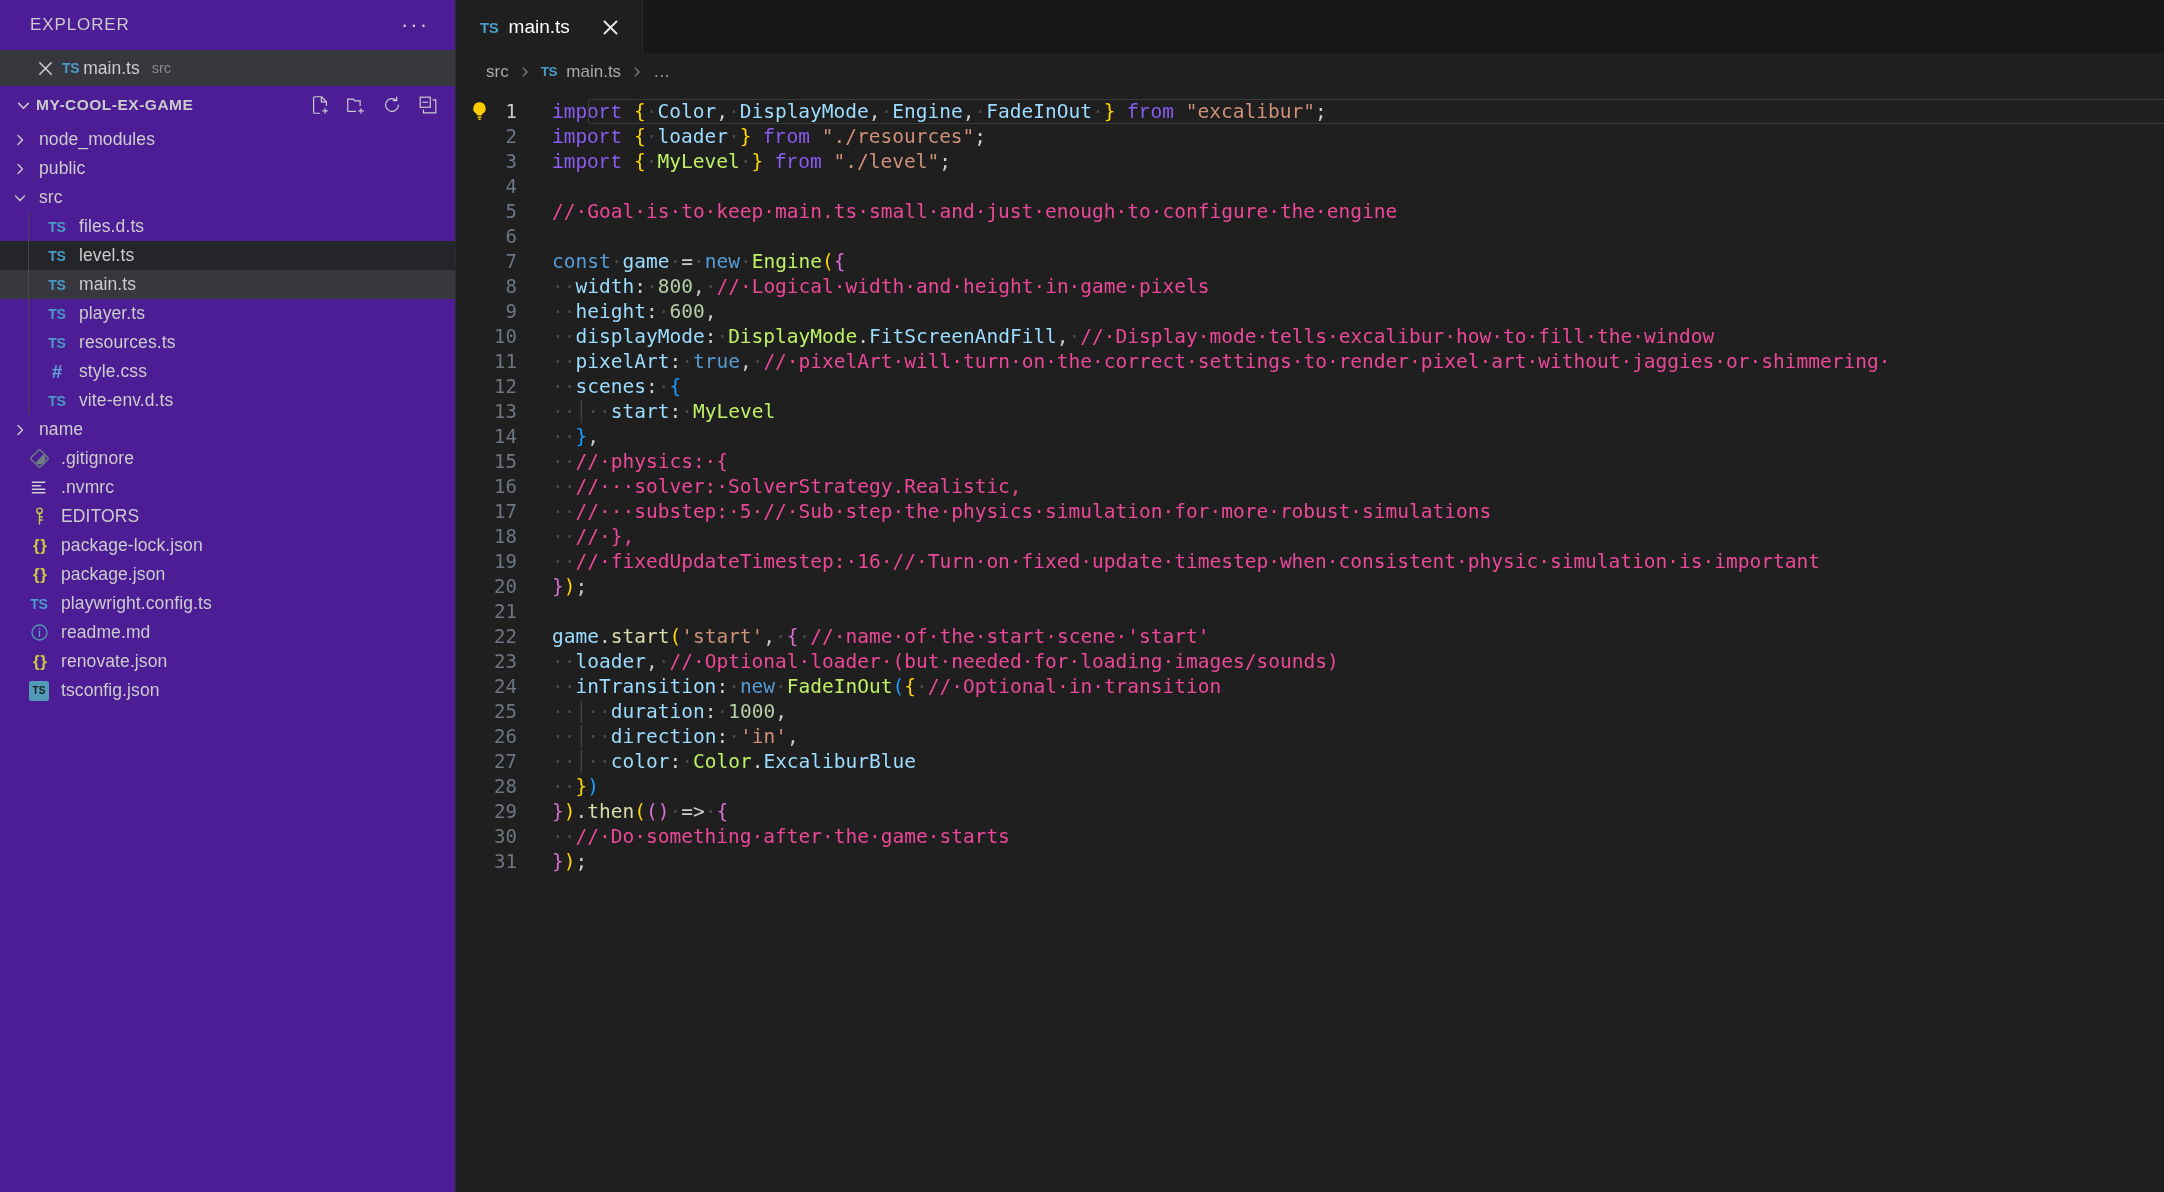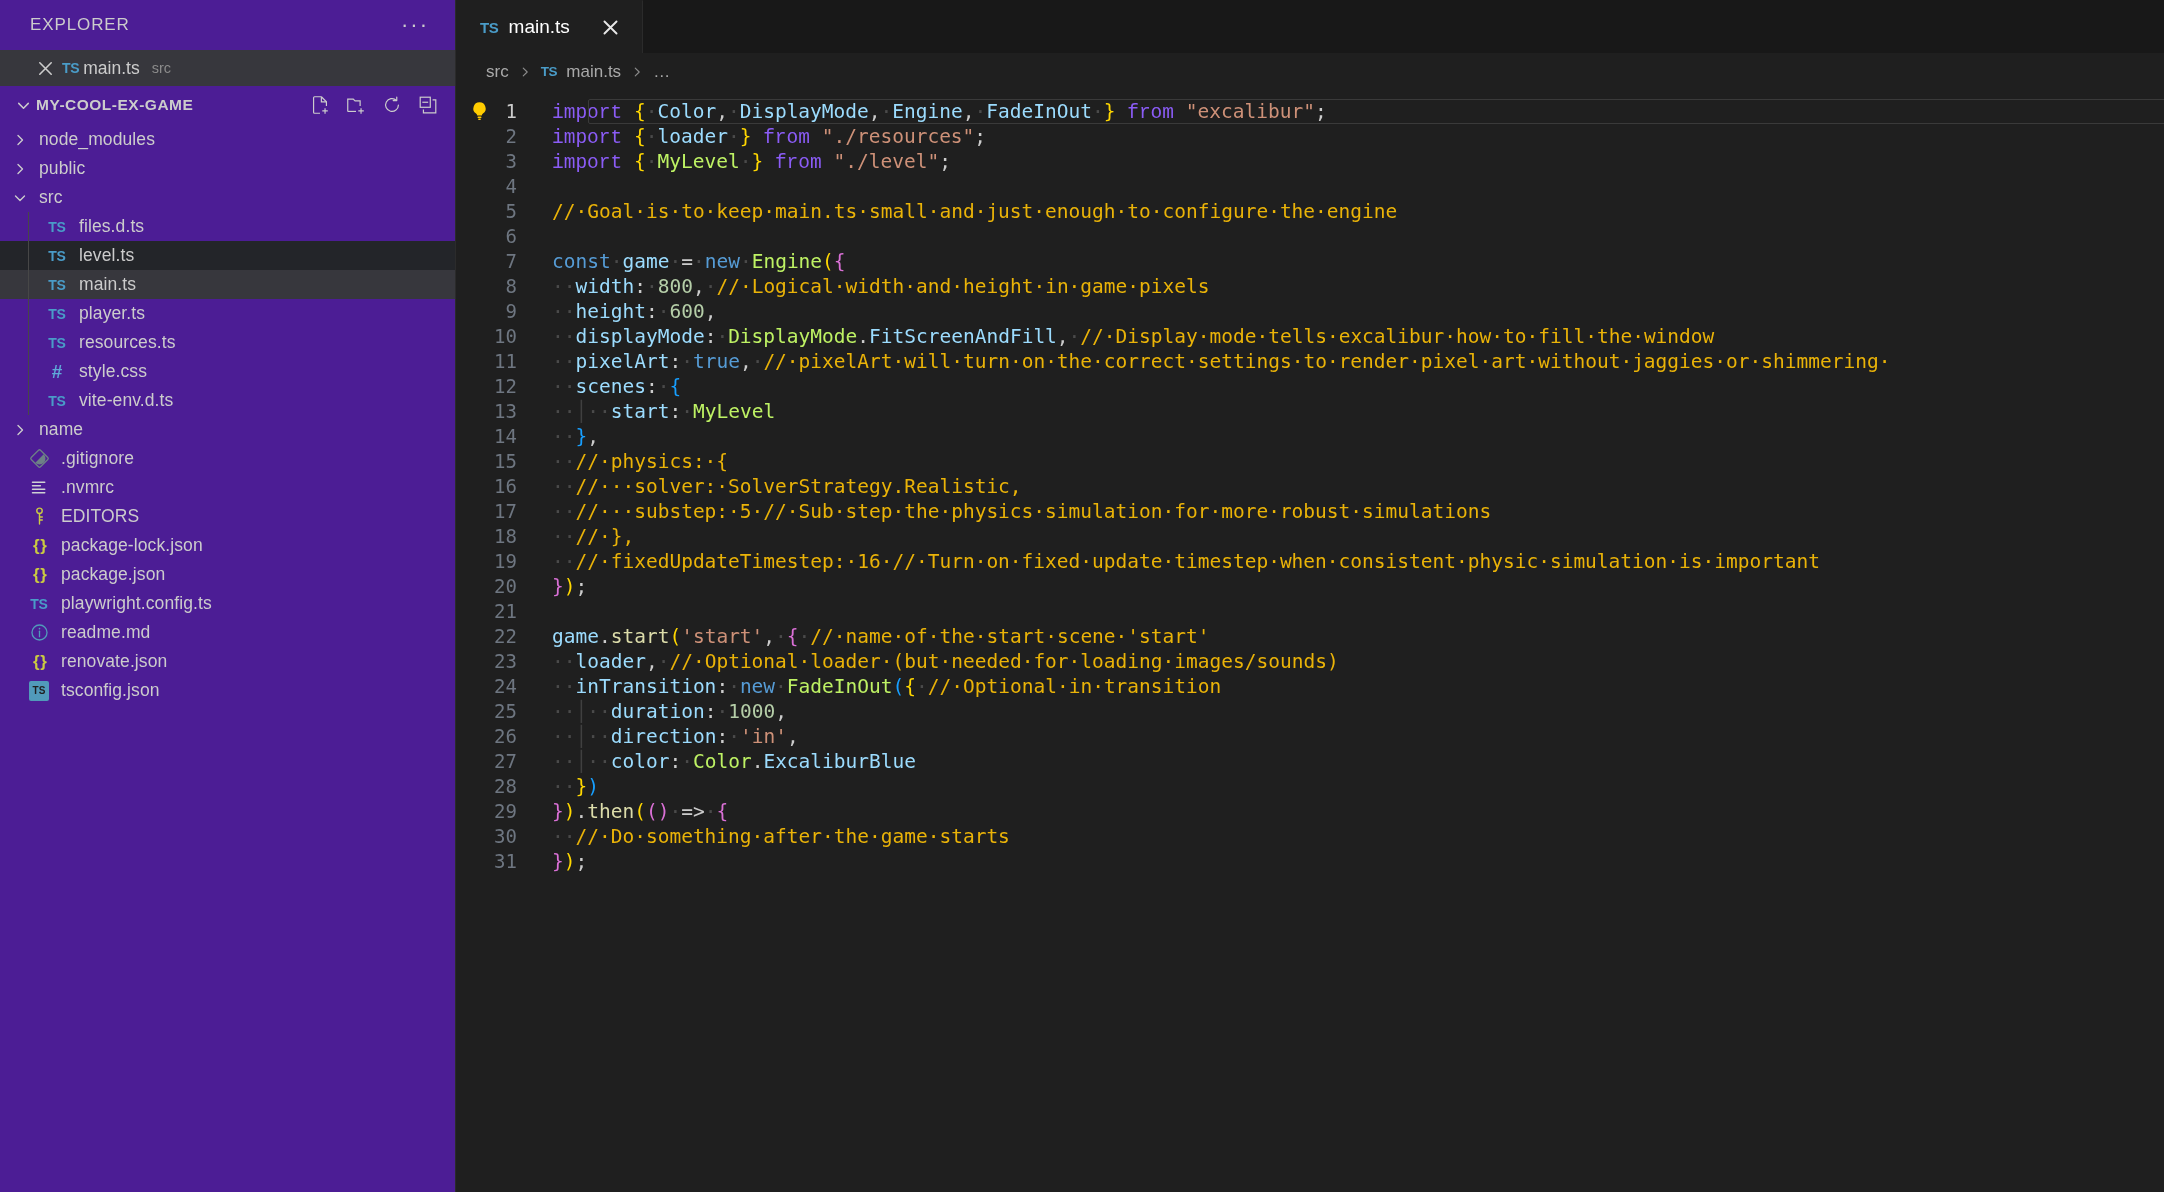--- a/index.html
+++ b/index.html
@@ -137,21 +137,21 @@
   }
   .num.cur { color: #cccccc; }
 
   
   .kw   { color: #8b5cf6; font-family: Liberation Mono, monospace; }   
   .kw2  { color: #569CD6; }   
   .id   { color: #9CDCFE; }   
   .type { color: #bef264; }   
   .str  { color: #CE9178; }   
   .num2 { color: #B5CEA8; }   
-  .cmt  { color: #eab308; }   
+  .cmt  { color: #ec4899; }   
   .fn   { color: #DCDCAA; }   
   .pun  { color: #cccccc; }
   .b1   { color: #FFD700; }   
   .b2   { color: #DA70D6; }   
   .b3   { color: #179FFF; }   
   .ws   { color: #4a4a4a; }   
   .ig   { color: #404040; }   
 
   .firstline-box {
     position: absolute; left: 132px; top: 9px; height: 25px;

